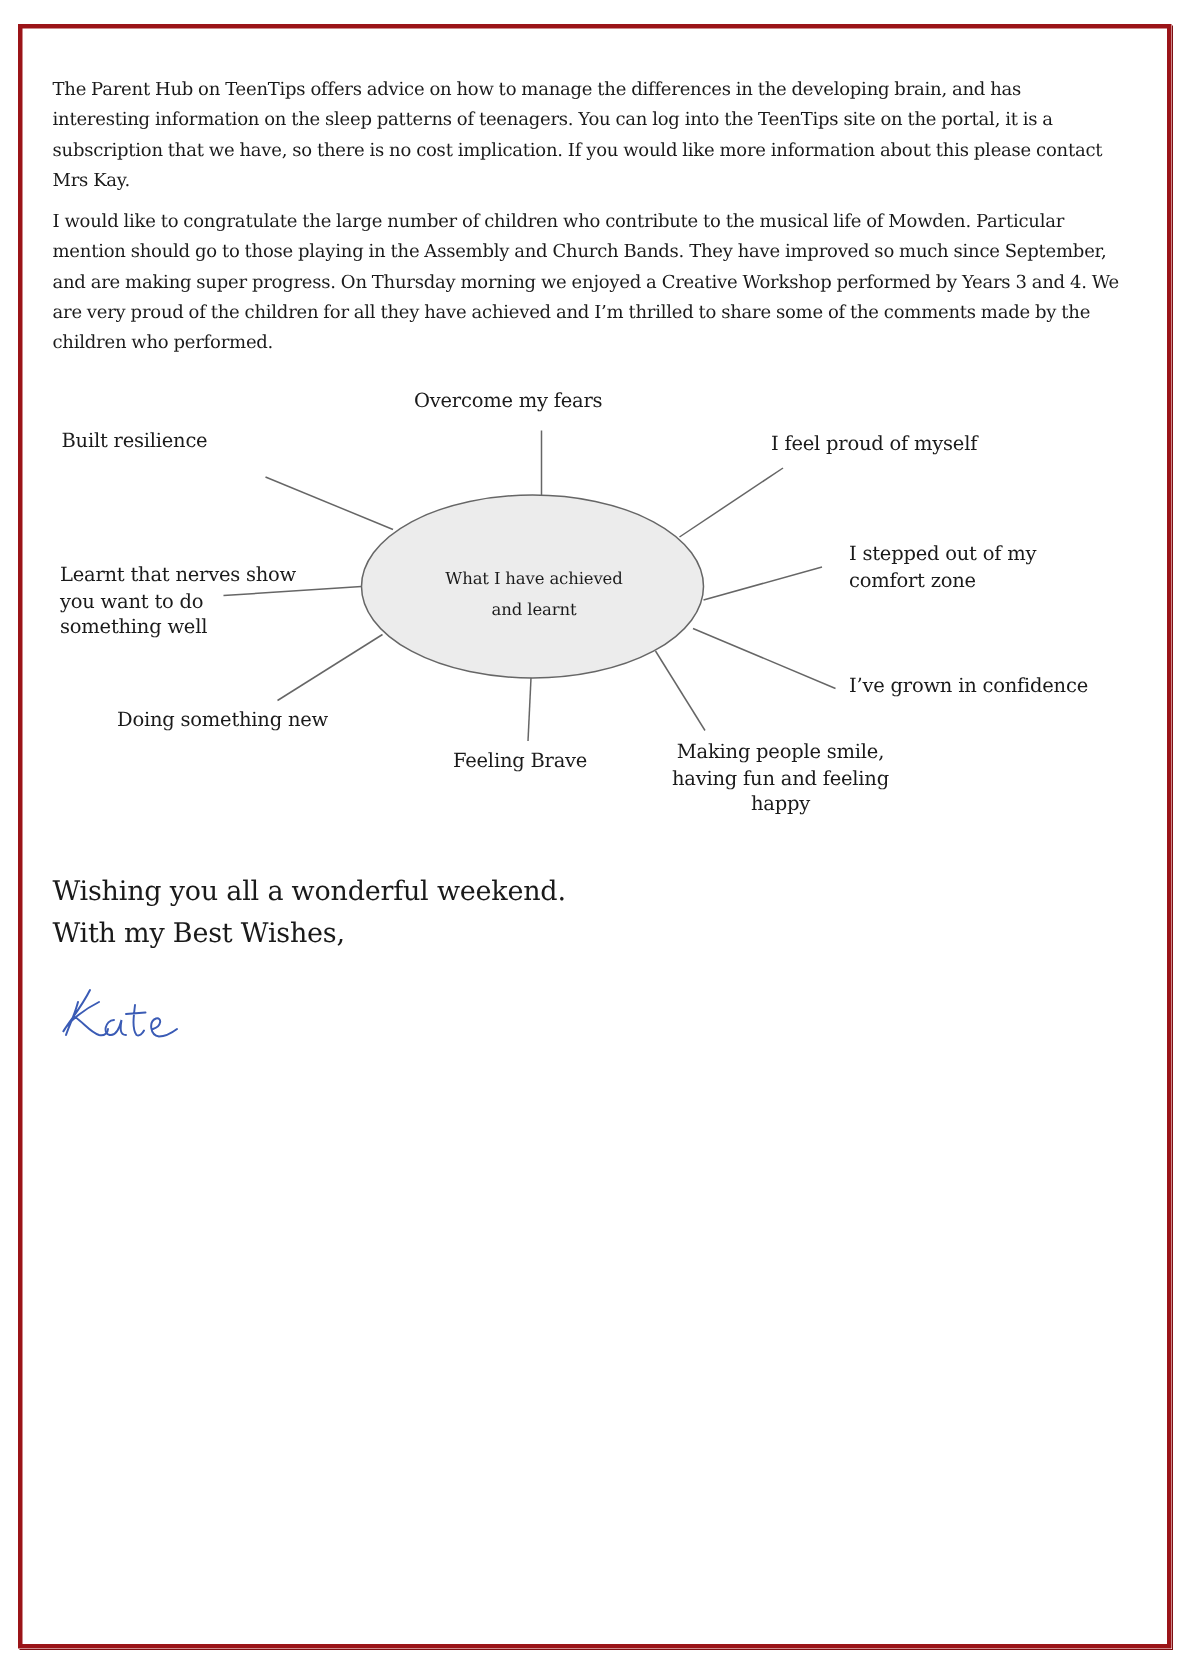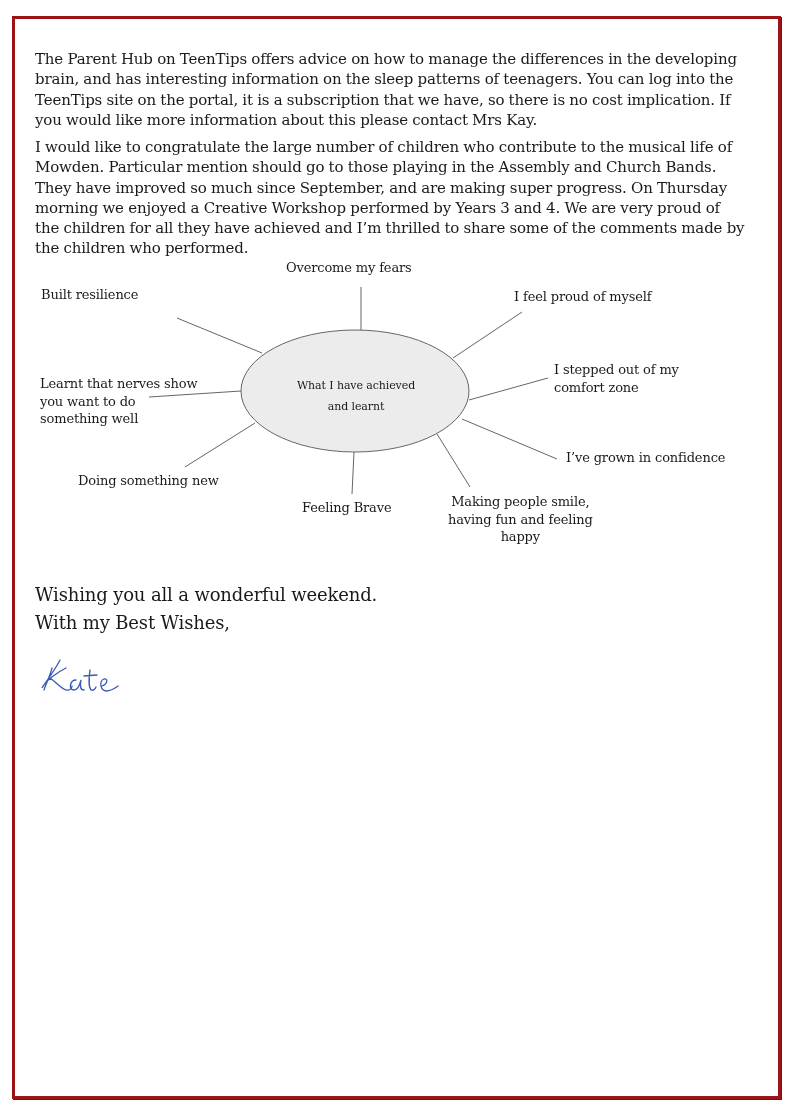--- a/index.html
+++ b/index.html
@@ -22,21 +22,21 @@
       width: 763px;
       height: 1077px;
       border: 3px solid #9b1418;
       box-shadow: 1px 1px 0 #7d0f12;
     }
     .para {
       position: absolute;
       left: 35px;
       width: 712px;
       margin: 0;
-      font-size: 15px;
+      font-size: 12px;
       line-height: 20.3px;
       letter-spacing: -0.15px;
       word-spacing: -0.3px;
     }
     #p1 { top: 49px; }
     #p2 { top: 137px; }
     .diagram {
       position: absolute;
       left: 0;
       top: 0;
@@ -96,23 +96,23 @@
   <ellipse cx="355" cy="391" rx="114" ry="61" fill="#ececec" stroke="#666666" stroke-width="1"></ellipse>
   <g>
     <path d="M52 668 C 50 676, 46 684, 44 690 M 60 660 C 54 672, 44 684, 42 688 C 46 680, 58 672, 66 668 M 50 678 C 56 682, 60 688, 66 690 C 70 691, 72 688, 72 686" stroke="#3a5bb5" stroke-width="1.3" fill="none" stroke-linecap="round"></path>
     <path d="M76 680 C 70 680, 68 690, 74 690 C 78 690, 80 684, 81 680 C 80 686, 80 690, 84 690 M 90 670 C 89 678, 88 686, 91 690 C 93 691, 95 689, 96 687 M 84 676 L 97 675 M 102 686 C 108 684, 108 678, 104 679 C 99 681, 100 690, 106 691 C 110 691, 114 689, 118 686" stroke="#3a5bb5" stroke-width="1.3" fill="none" stroke-linecap="round"></path>
   </g>
 </svg>
 
 <div class="center-label">What I have achieved
 and learnt</div>
 
-<div class="label" style="left:286px; top:259px;">Overcome my fears</div>
+<div class="label" style="left:276px; top:259px;">Overcome my fears</div>
 <div class="label" style="left:514px; top:288px;">I feel proud of myself</div>
-<div class="label" style="left:554px; top:361px;">I stepped out of my
+<div class="label" style="left:566px; top:361px;">I stepped out of my
 comfort zone</div>
 <div class="label" style="left:566px; top:449px;">I’ve grown in confidence</div>
 <div class="label" style="left:448px; top:493px;text-align:center;">Making people smile,
 having fun and feeling
 happy</div>
 <div class="label" style="left:302px; top:499px;">Feeling Brave</div>
 <div class="label" style="left:78px; top:472px;">Doing something new</div>
 <div class="label" style="left:40px; top:364px;margin-top:11px;">Learnt that nerves show
 you want to do
 something well</div>

